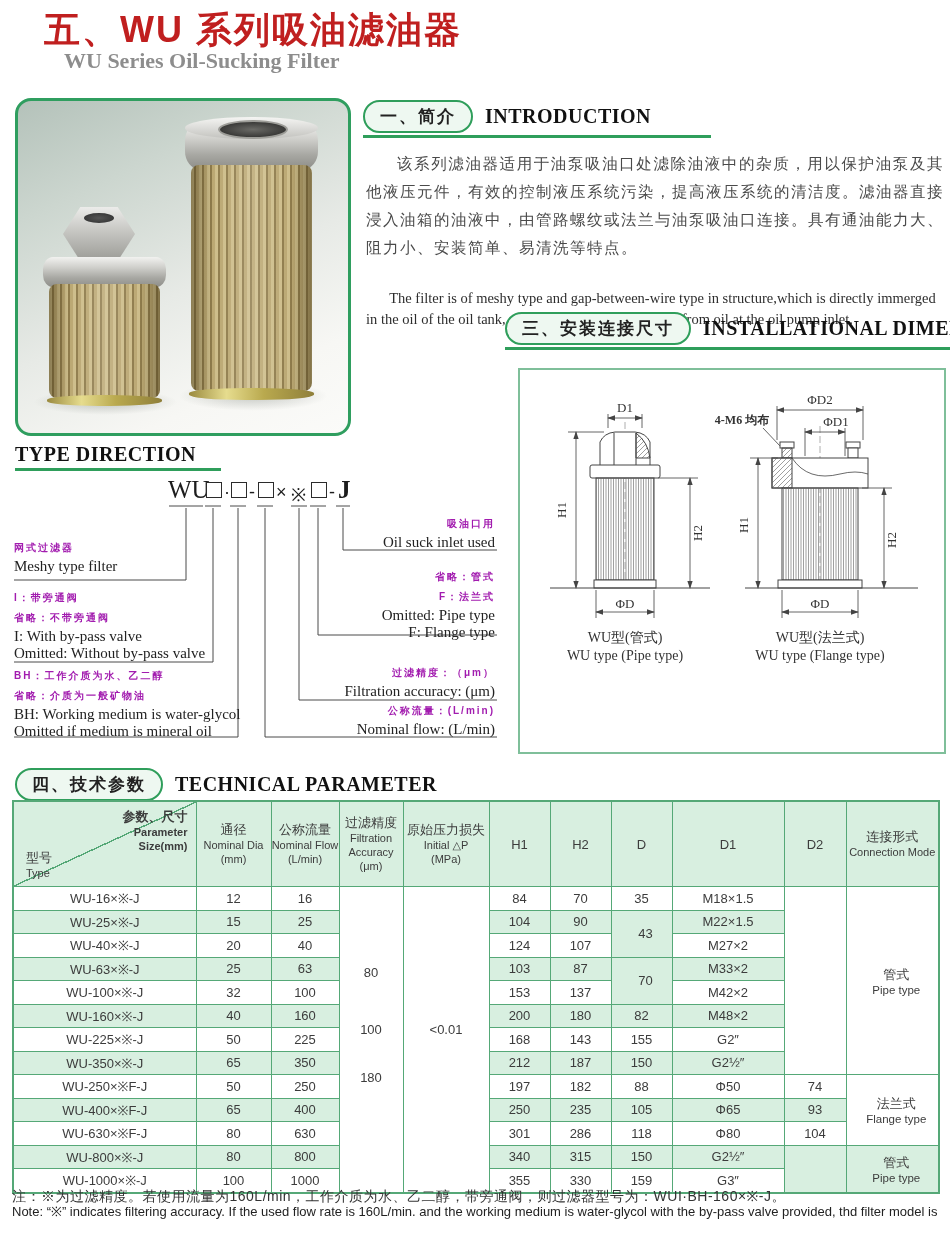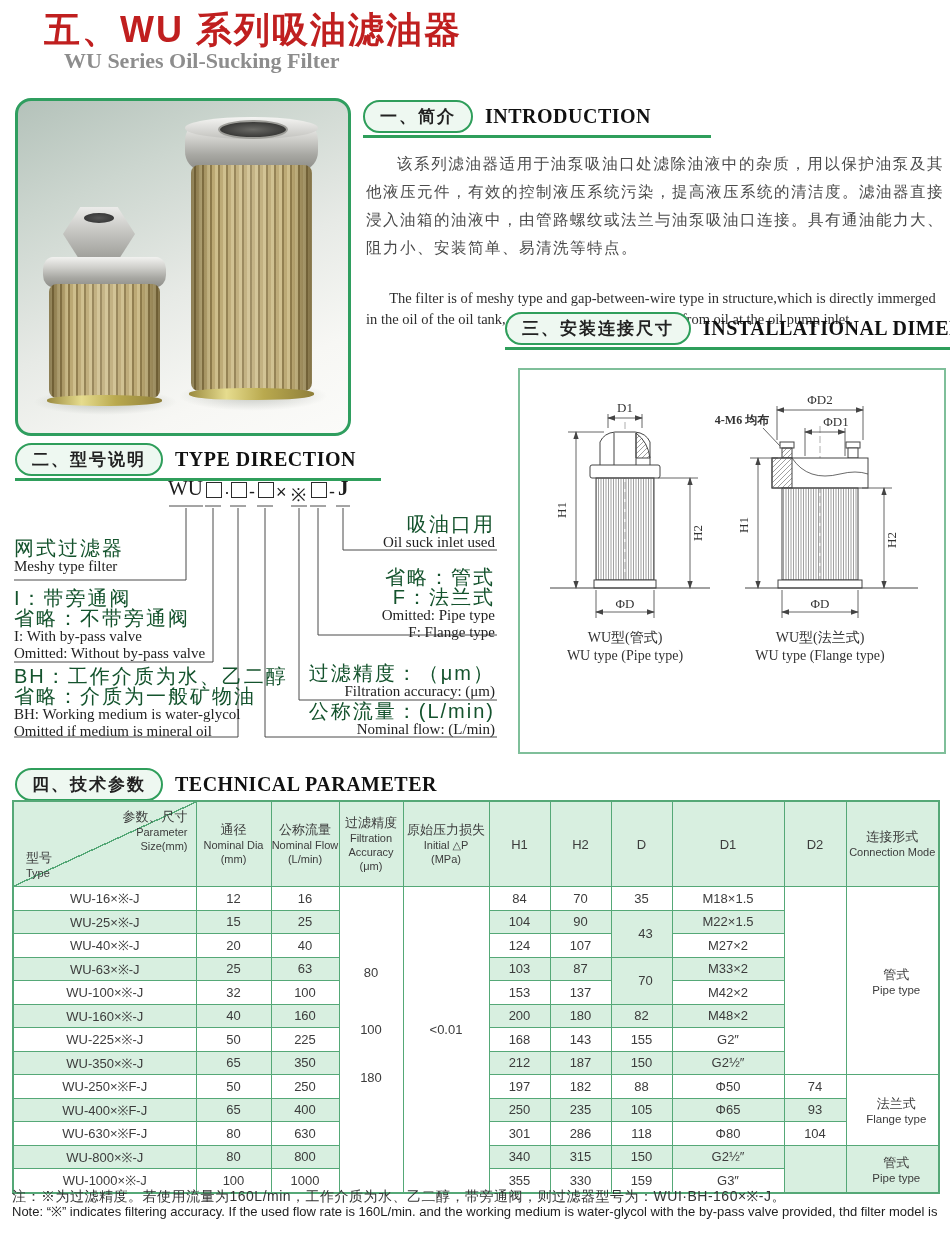--- a/index.html
+++ b/index.html
@@ -51,43 +51,43 @@
             color:#4a4a4a;text-align:justify;text-indent:2em;}
   .intro-en{left:366px;top:268px;width:578px;font-size:14.5px;line-height:1.45;color:#2d2d2d;
             font-family:"Liberation Serif", serif;text-indent:1.6em;margin-top:20px;}
 
   
   .dim-box{left:518px;top:368px;width:424px;height:382px;border:2px solid #7fbf9a;background:#fff;}
   .dim-box svg text{font-family:"Liberation Serif", serif;fill:#333;}
 
   
   .mcode span{position:absolute;white-space:nowrap;}
-  .mtxt{font-family:"Liberation Serif", serif;font-size:21px;color:#1c1c1c;top:0;}
+  .mtxt{font-family:"Liberation Serif", serif;font-size:25px;color:#1c1c1c;top:0;}
   .msym{font-size:18px;color:#1c1c1c;top:6px;}
   .mbox{width:14px;height:14px;border:1.5px solid #2b2b2b;top:6px;}
-  .lbl-zh{font-size:20px;color:#14532d;line-height:20px;letter-spacing:2px;white-space:nowrap;}
+  .lbl-zh{font-size:10px;color:#a21caf;line-height:20px;letter-spacing:2px;white-space:nowrap;font-weight:bold;}
   .lbl-en{font-family:"Liberation Serif", serif;font-size:15px;color:#222;line-height:16.5px;white-space:nowrap;}
   .rlbl{text-align:right;}
 
   
   table.tech{position:absolute;left:12px;top:800px;width:926px;border-collapse:collapse;table-layout:fixed;
              border:2px solid #55a877;}
   table.tech th,table.tech td{border:1px solid #55a877;padding:0;text-align:center;color:#3c3c3c;
              font-weight:normal;overflow:hidden;}
   table.tech thead th{height:84px;background:#d8efe0;}
   table.tech td{height:22.5px;font-size:13px;background:#fff;}
   table.tech tr.alt td{background:#d8efe0;}
   table.tech td.merged{background:#fff;padding-left:8px;}
   td.c-type{text-align:left;padding-left:22px;}
   .th-zh{font-size:13px;display:block;}
   .th-en{font-size:11px;display:block;line-height:1.25;}
   .th-plain{font-size:13px;}
   .th-diag{position:relative;background-image:linear-gradient(to bottom right,
      transparent calc(50% - .7px), #55a877 calc(50% - .7px) calc(50% + .7px), transparent calc(50% + .7px)) !important;}
-  .diag-top{position:absolute;top:6px;right:8px;text-align:right;}
+  .diag-top{position:absolute;top:6px;right:8px;text-align:right;font-weight:bold;}
   .diag-bot{position:absolute;bottom:5px;left:12px;text-align:left;}
   .filt-cell,.dp-cell{position:relative;}
   .fv,.dpv{position:absolute;left:0;right:0;text-align:center;transform:translateY(-50%);}
   .fv0{top:28%;}.fv1{top:46.5%;}.fv2{top:62.5%;}.dpv{top:46.5%;}
   .conn-zh{font-size:13px;}
   .conn-en{font-size:11.5px;}
 
   .note-zh{left:12px;top:1186px;font-size:14px;color:#333;letter-spacing:.5px;white-space:nowrap;}
   .note-en{left:12px;top:1204px;font-size:13px;color:#222;font-family:Liberation Sans, sans-serif;line-height:1.25;}
   .note-en .l2{padding-left:38px;}
@@ -208,21 +208,20 @@
       <text x="222" y="54" font-size="12" font-weight="bold" text-anchor="middle">4-M6 均布</text>
       <text x="228" y="155" font-size="13" text-anchor="middle" transform="rotate(-90 228,155)">H1</text>
       <text x="376" y="170" font-size="13" text-anchor="middle" transform="rotate(-90 376,170)">H2</text>
       <text x="300" y="238" font-size="13" text-anchor="middle">ΦD</text>
       <text x="300" y="272" font-size="14" text-anchor="middle">WU型(法兰式)</text>
       <text x="300" y="290" font-size="14" text-anchor="middle">WU type (Flange type)</text>
     </svg>
   </div>
 
   <div class="sec-head" style="left:15px;top:443px;">
-    <span class="pill">二、型号说明</span>
     <span class="sec-en">TYPE DIRECTION</span>
   </div>
 
   <div class="abs mcode" style="left:0;top:476px;width:950px;height:32px;">
     <span class="mtxt" style="left:168px;">WU</span>
     <span class="mbox" style="left:206px;"></span>
     <span class="msym" style="left:224px;">·</span>
     <span class="mbox" style="left:231px;"></span>
     <span class="msym" style="left:249px;">-</span>
     <span class="mbox" style="left:258px;"></span>

